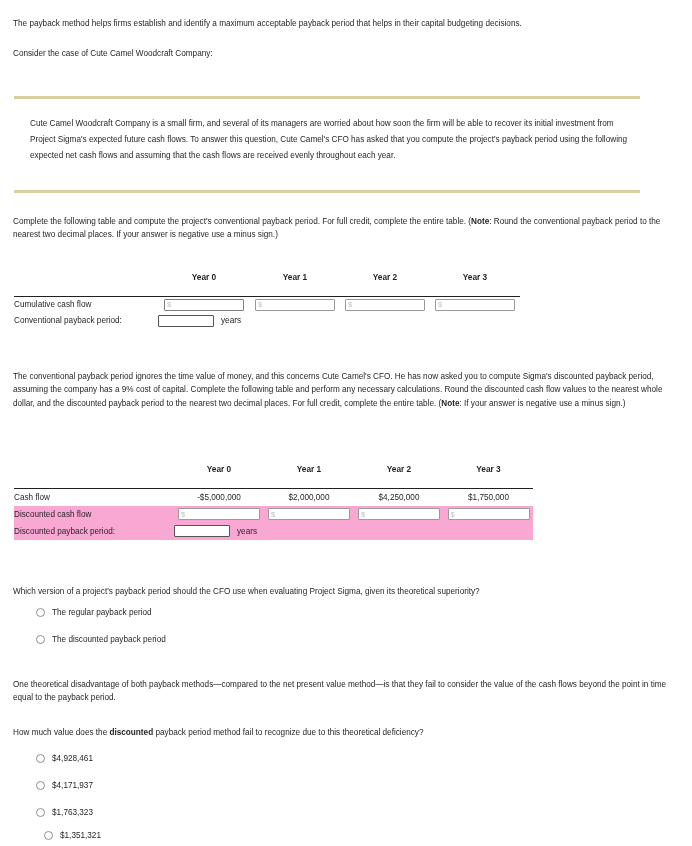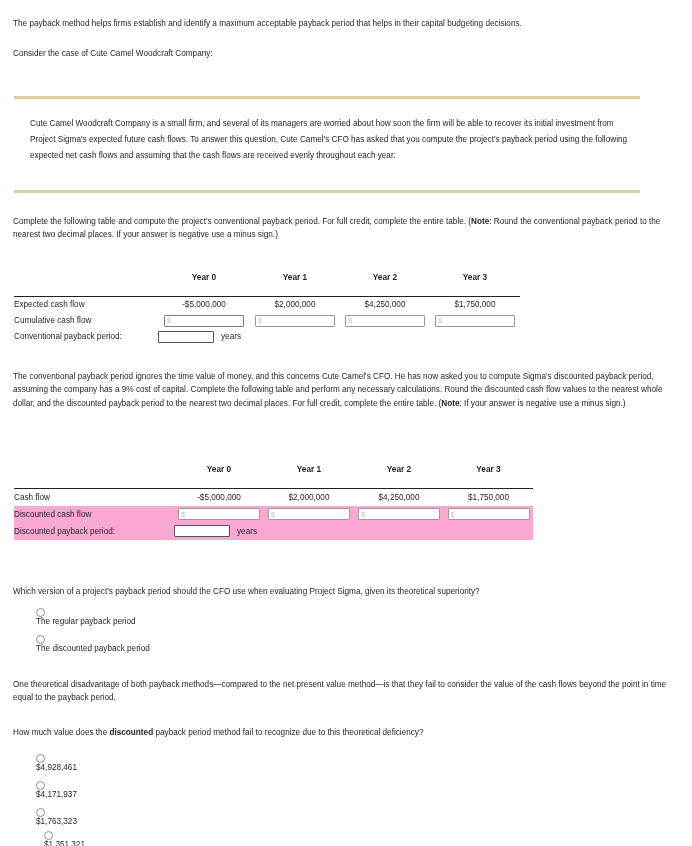--- a/index.html
+++ b/index.html
@@ -143,23 +143,23 @@
     color: #231f20;
     vertical-align: middle;
   }
   td.cell-inp { text-align: center; }
   td.cell-years { text-align: left; padding-left: 17px; white-space: nowrap; }
 
   
   .opt {
     position: absolute;
     display: flex;
-    font-size: 8.2px;
-    color: #231f20;
-    flex-direction: column;
+    align-items: center;
+    font-size: 8.2px;
+    color: #231f20;
   }
   .radio {
     width: 7px;
     height: 7px;
     border: 1px solid #8e8e8e;
     border-radius: 50%;
     background: #fff;
     display: inline-block;
     margin-right: 7px;
     flex: 0 0 auto;
@@ -206,27 +206,20 @@
       <tr>
         <th class="blank"></th>
         <th>Year 0</th>
         <th>Year 1</th>
         <th>Year 2</th>
         <th>Year 3</th>
       </tr>
     </thead>
     <tbody>
       <tr>
-        <td class="lbl">Expected cash flow</td>
-        <td class="val">-$5,000,000</td>
-        <td class="val">$2,000,000</td>
-        <td class="val">$4,250,000</td>
-        <td class="val">$1,750,000</td>
-      </tr>
-      <tr>
         <td class="lbl">Cumulative cash flow</td>
         <td class="cell-inp"><input class="inp inp-money thick" placeholder="$" style=""></td>
         <td class="cell-inp"><input class="inp inp-money" placeholder="$" style=""></td>
         <td class="cell-inp"><input class="inp inp-money" placeholder="$" style=""></td>
         <td class="cell-inp"><input class="inp inp-money" placeholder="$" style=""></td>
       </tr>
       <tr>
         <td class="lbl">Conventional payback period:</td>
         <td class="cell-years" colspan="4"><input class="inp inp-years" style=""><span class="years-lbl">years</span></td>
       </tr>

